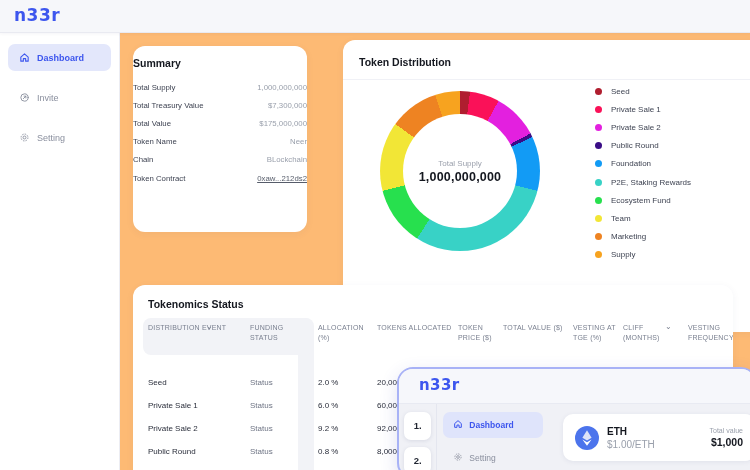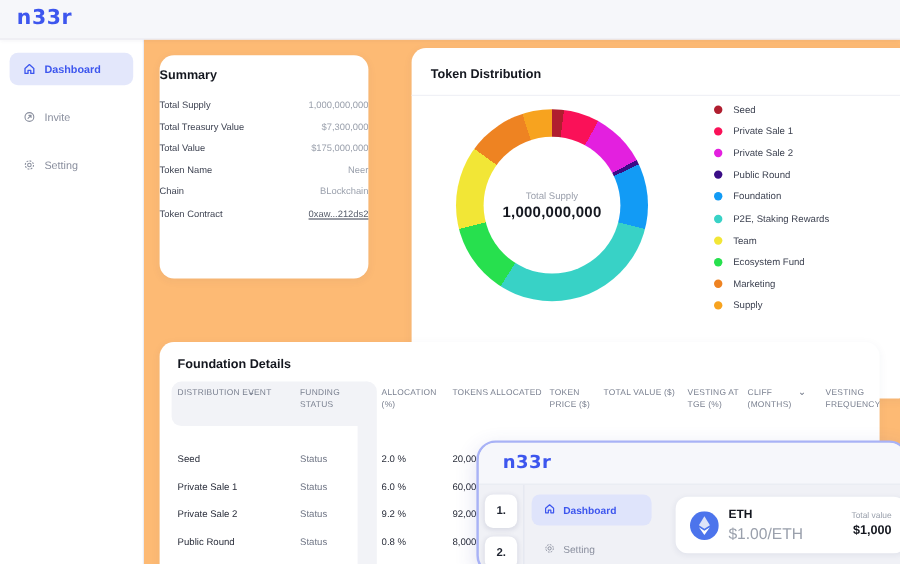--- a/index.html
+++ b/index.html
@@ -78,21 +78,21 @@
   #ov-sidebar{width:118px;padding:8px 6px;box-sizing:border-box;display:flex;flex-direction:column;gap:7px;}
   .ov-nav{display:flex;align-items:center;gap:6px;height:26px;border-radius:7px;padding-left:10px;
     font-size:8.5px;color:#8A8F9E;cursor:pointer;}
   .ov-nav.active{background:#DFE4FB;color:#3D56EE;font-weight:bold;}
   .ov-nav svg{width:10px;height:10px;}
   #ov-main{flex:1;padding:10px 0 10px 14px;}
   #eth-card{width:192px;height:47px;background:#fff;border-radius:10px;display:flex;align-items:center;
     padding:0 12px;box-sizing:border-box;gap:8px;box-shadow:0 1px 5px rgba(40,50,100,.08);}
   #eth-icon{width:24px;height:24px;flex:none;}
   .eth-sym{font-size:10px;font-weight:bold;color:#14171F;}
-  .eth-price{font-size:13px;color:#9AA0AC;margin-top:2px;}
+  .eth-price{font-size:10px;color:#9AA0AC;margin-top:2px;}
   #eth-right{margin-left:auto;text-align:right;}
   .eth-total-label{font-size:7px;color:#9AA0AC;}
   .eth-total-value{font-size:10.5px;font-weight:bold;color:#14171F;margin-top:2px;}
 </style>
 </head>
 <body>
 
 <div id="canvas">
 
   <div class="topbar">
@@ -191,40 +191,40 @@
         </div>
         <div class="leg-item">
           <span class="leg-dot" style="background: rgb(18, 155, 245);"></span>
           <span class="leg-label">Foundation</span>
         </div>
         <div class="leg-item">
           <span class="leg-dot" style="background: rgb(56, 210, 198);"></span>
           <span class="leg-label">P2E, Staking Rewards</span>
         </div>
         <div class="leg-item">
+          <span class="leg-dot" style="background: rgb(39, 224, 78);"></span>
+          <span class="leg-label">Ecosystem Fund</span>
+        </div>
+        <div class="leg-item">
           <span class="leg-dot" style="background: rgb(242, 230, 54);"></span>
           <span class="leg-label">Team</span>
         </div>
         <div class="leg-item">
-          <span class="leg-dot" style="background: rgb(39, 224, 78);"></span>
-          <span class="leg-label">Ecosystem Fund</span>
-        </div>
-        <div class="leg-item">
           <span class="leg-dot" style="background: rgb(238, 131, 34);"></span>
           <span class="leg-label">Marketing</span>
         </div>
         <div class="leg-item">
           <span class="leg-dot" style="background: rgb(247, 163, 31);"></span>
           <span class="leg-label">Supply</span>
         </div>
       </div>
   </div>
 
   <div class="card" id="tok-card">
-    <div id="tok-title" class="card-title">Foundation Details</div>
+    <div id="tok-title" class="card-title">Tokenomics Status</div>
     <div id="tok-strip"></div>
     <div id="tok-headbg"></div>
     <div id="tok-head" class="tgrid">
         <div class="hcell" data-col="0">DISTRIBUTION EVENT<span class="chev">⌄</span></div>
         <div class="hcell" data-col="1">FUNDING STATUS</div>
         <div class="hcell" data-col="2">ALLOCATION (%)</div>
         <div class="hcell" data-col="3">TOKENS ALLOCATED</div>
         <div class="hcell" data-col="4">TOKEN PRICE ($)</div>
         <div class="hcell" data-col="5">TOTAL VALUE ($)</div>
         <div class="hcell" data-col="6">VESTING AT TGE (%)</div>

